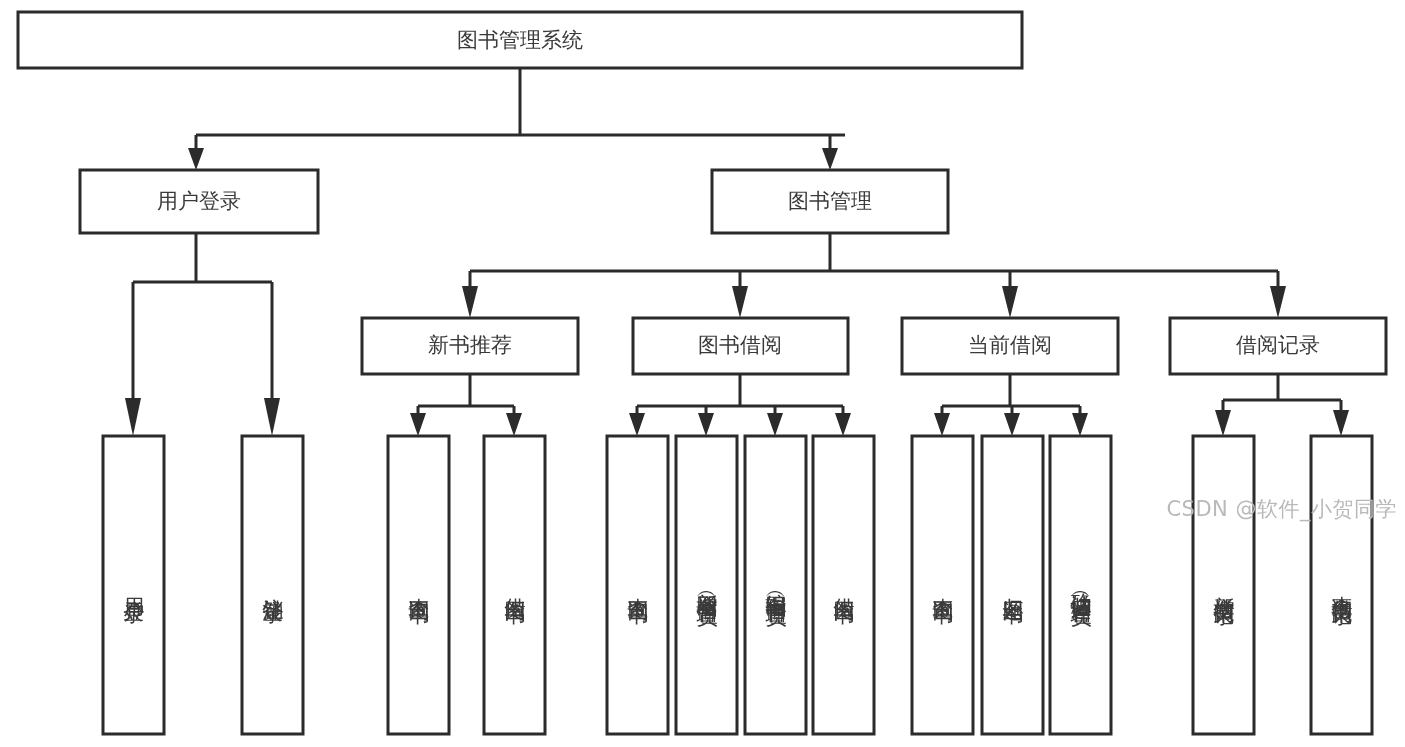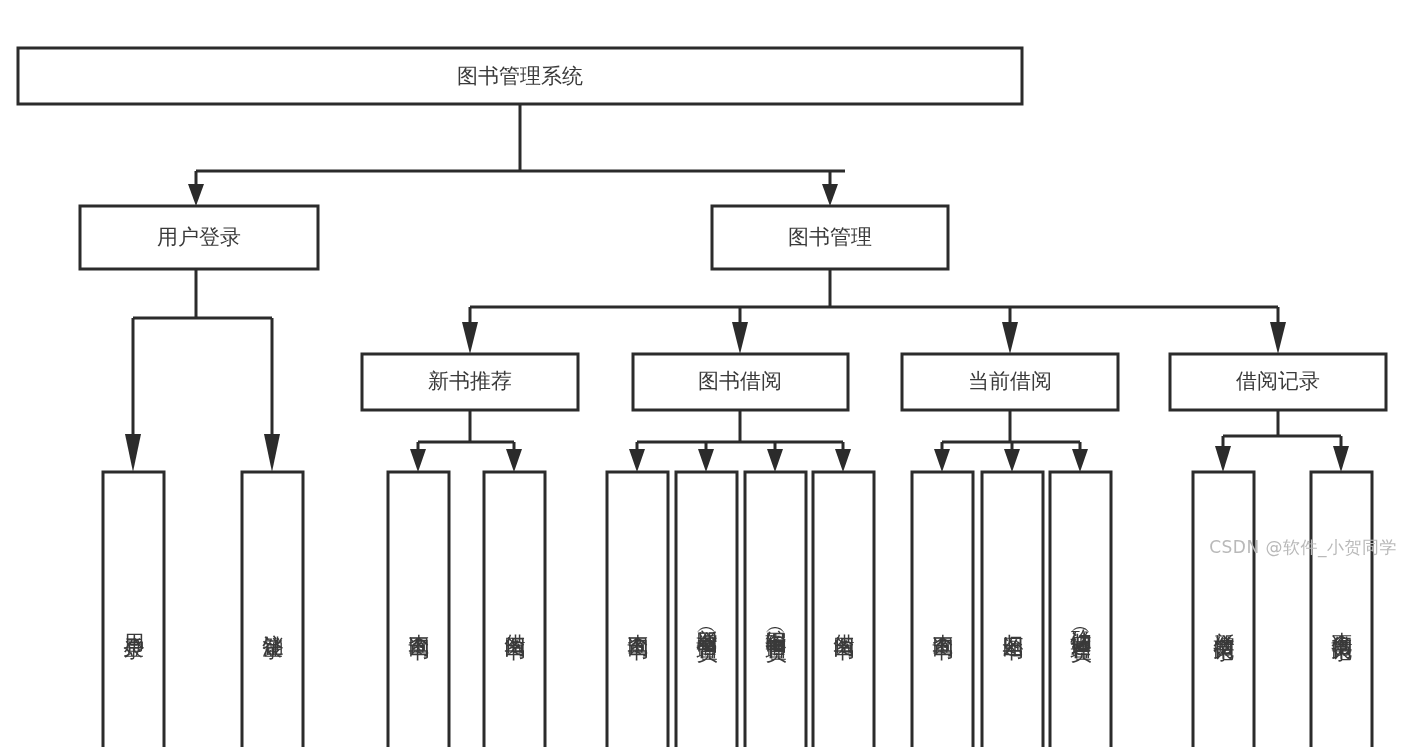--- a/index.html
+++ b/index.html
@@ -11,21 +11,20 @@
     width: 1405px;
     height: 747px;
     font-family: "DejaVu Sans", "Liberation Sans", sans-serif;
     overflow: hidden;
     position: relative;
   }
   #diagram-root {
     position: relative;
     width: 1405px;
     height: 529px;
-    margin-top: 36px;
   }
   svg.flow {
     position: absolute;
     top: 0;
     left: 0;
     width: 1405px;
     height: 747px;
     display: block;
   }
   .node-rect {
@@ -66,21 +65,21 @@
     color: #3a3a3a;
     letter-spacing: 2px;
     white-space: nowrap;
     text-align: center;
   }
   .watermark {
     position: absolute;
     right: 8px;
     bottom: 6px;
     font-family: "DejaVu Sans", "Liberation Sans", sans-serif;
-    font-size: 17px;
+    font-size: 21px;
     color: #b9b9b9;
     letter-spacing: 0.5px;
     white-space: nowrap;
   }
 </style>
 </head>
 <body>
 
 <div id="diagram-root">
 

